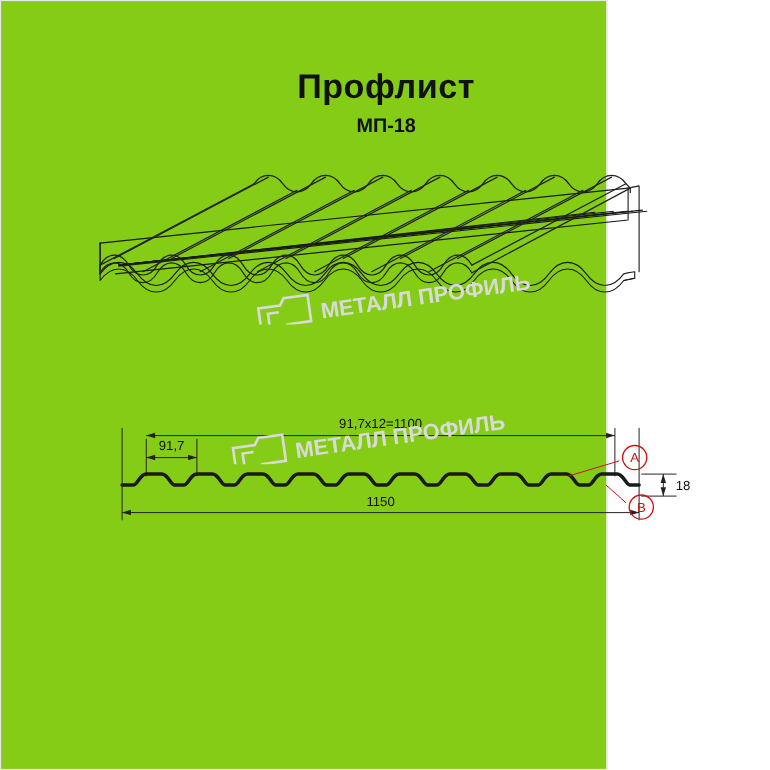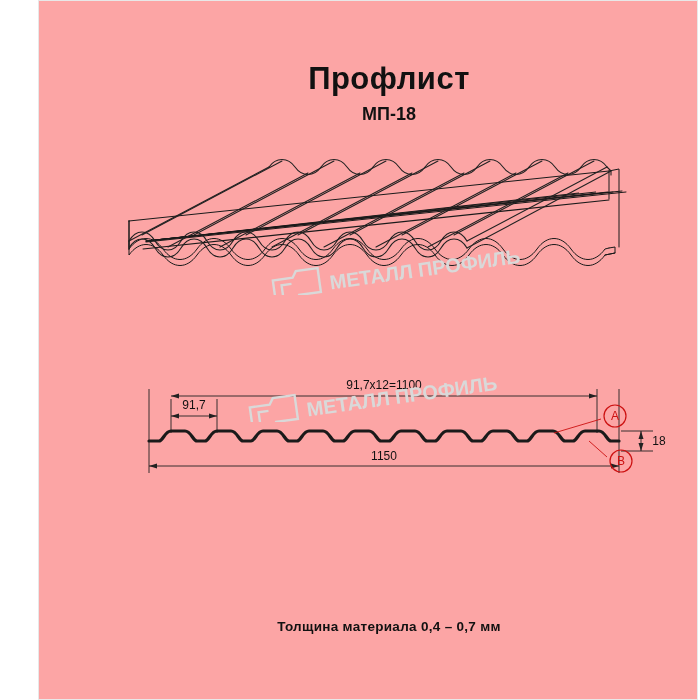--- a/index.html
+++ b/index.html
@@ -10,26 +10,25 @@
   body {
     width: 700px;
     height: 700px;
     font-family: "Liberation Sans", sans-serif;
     color: #1a1a1a;
     position: relative;
     overflow: hidden;
   }
   .page {
     position: relative;
-    width: 660px;
+    width: 552px;
     height: 700px;
     border: 1px solid #e8e8e8;
     box-sizing: border-box;
-    background: #fca5a5;
-    margin-left: 38px;
+    background: #84cc16;
   }
   .title {
     position: absolute;
     top: 60px;
     left: 0;
     width: 700px;
     text-align: center;
     font-size: 31px;
     font-weight: bold;
     letter-spacing: 0.5px;
@@ -405,15 +404,14 @@
       <g transform="rotate(-8 145 23)">
         <g fill="none" stroke="#d9d9d9" stroke-width="2.4">
           <path d="M6 34 L6 12 L26 12 L30 6 L52 6 L52 30 L30 30 L26 36 Z"></path>
           <path d="M14 30 L14 18 L24 18"></path>
         </g>
         <text x="62" y="29" font-family="Liberation Sans, sans-serif" font-size="20" font-weight="bold" fill="#d9d9d9">МЕТАЛЛ ПРОФИЛЬ</text>
       </g>
     </svg>
   </div>
 
-  <div class="bottom-note">Толщина материала 0,4 – 0,7 мм</div>
 
 </div>
 
 </body></html>

